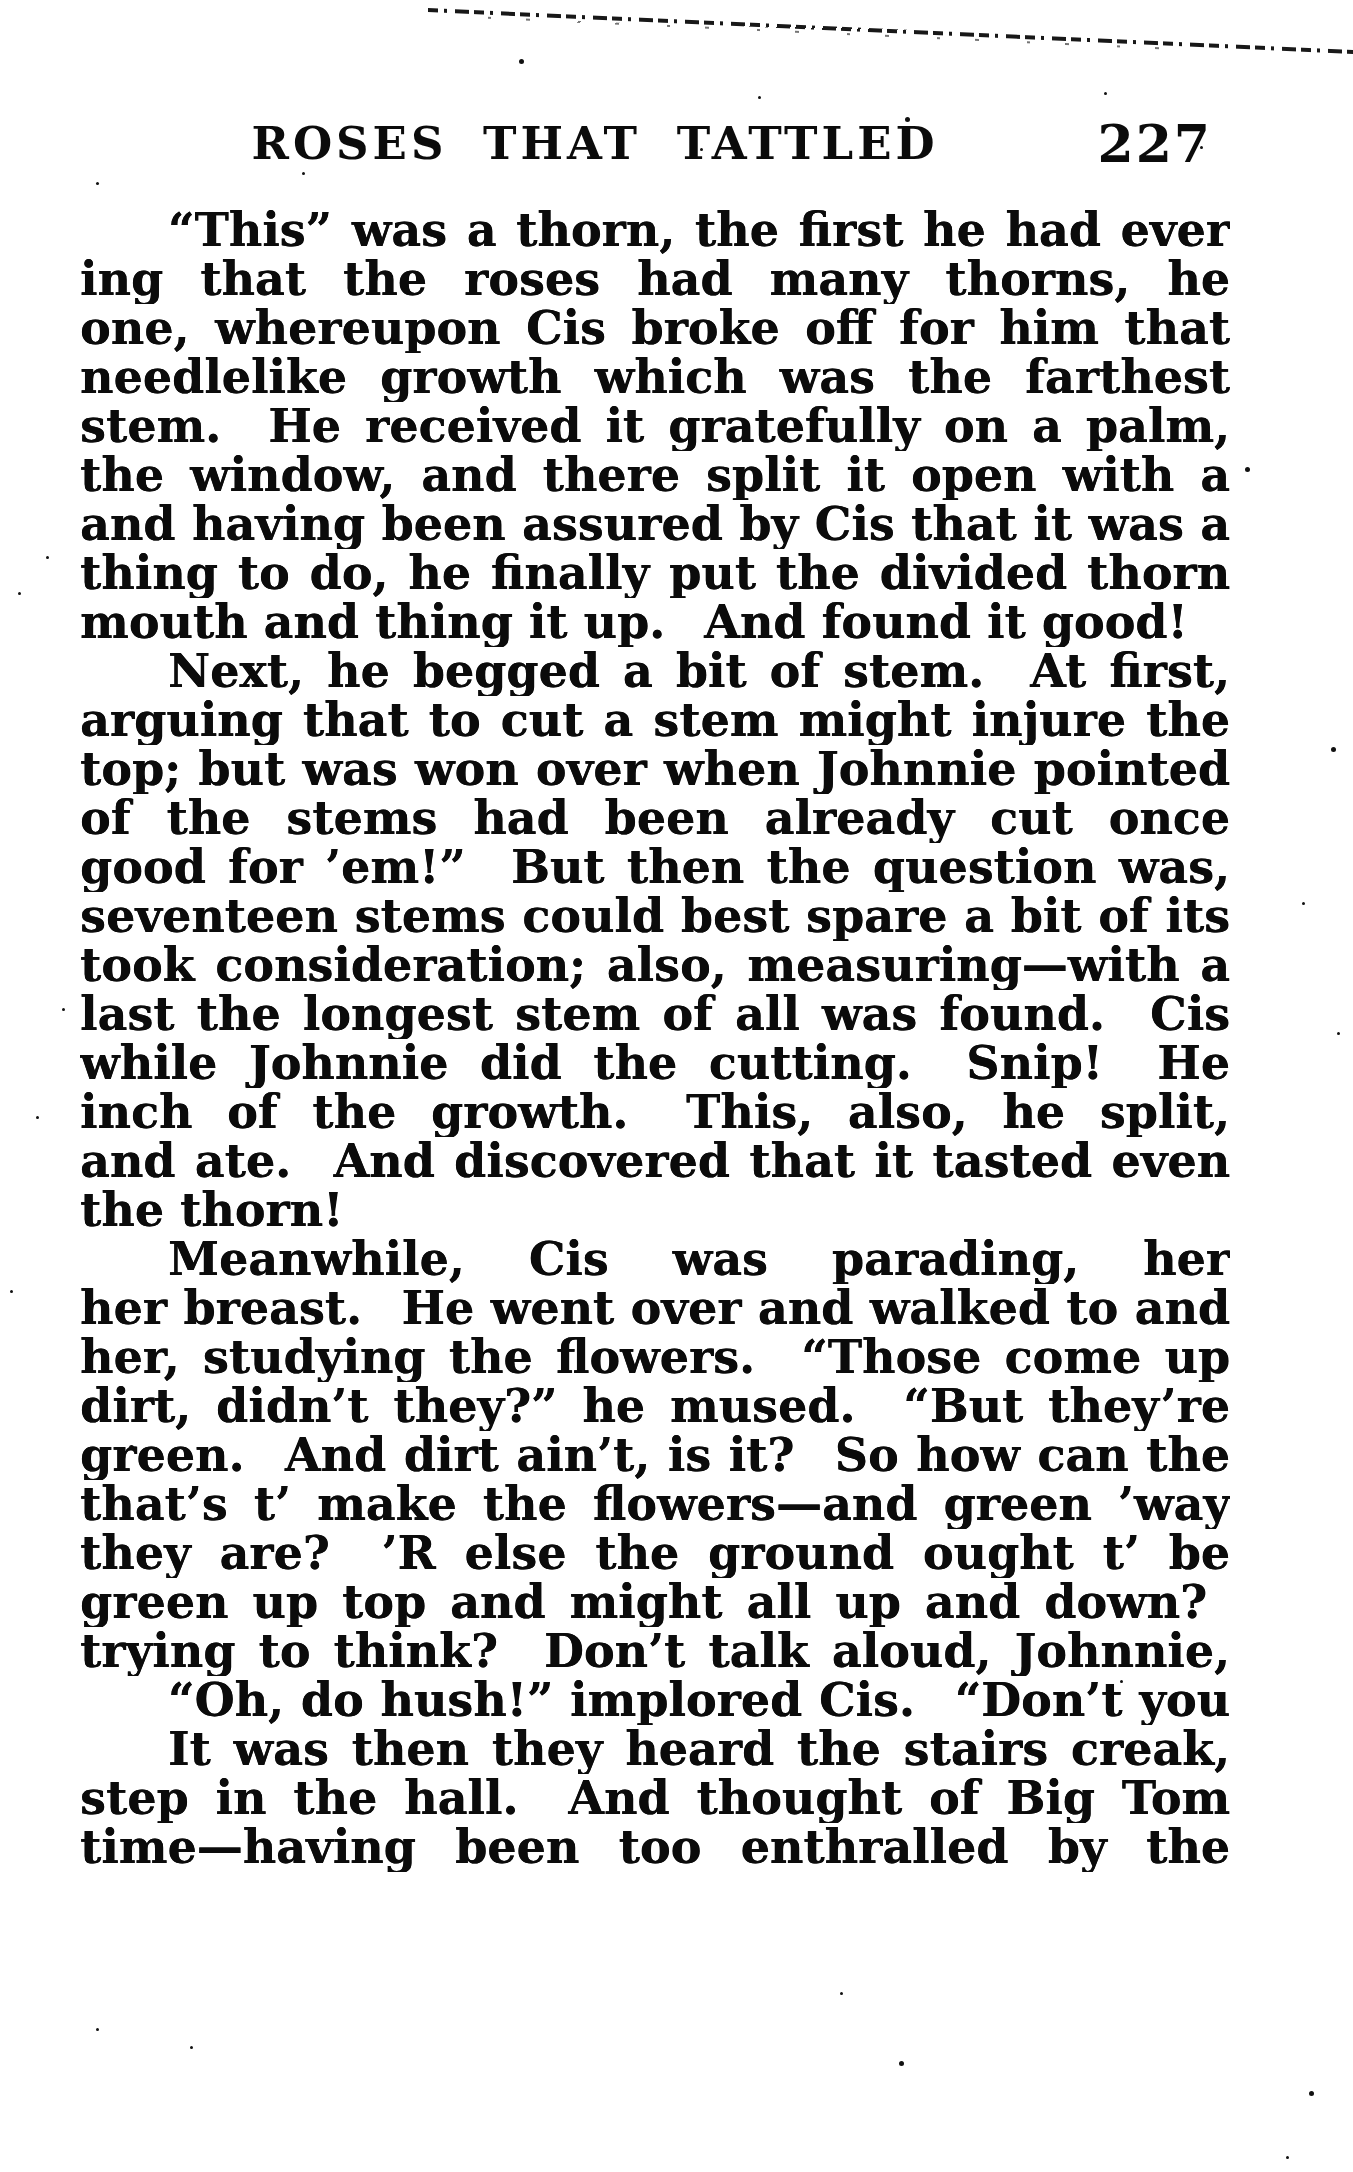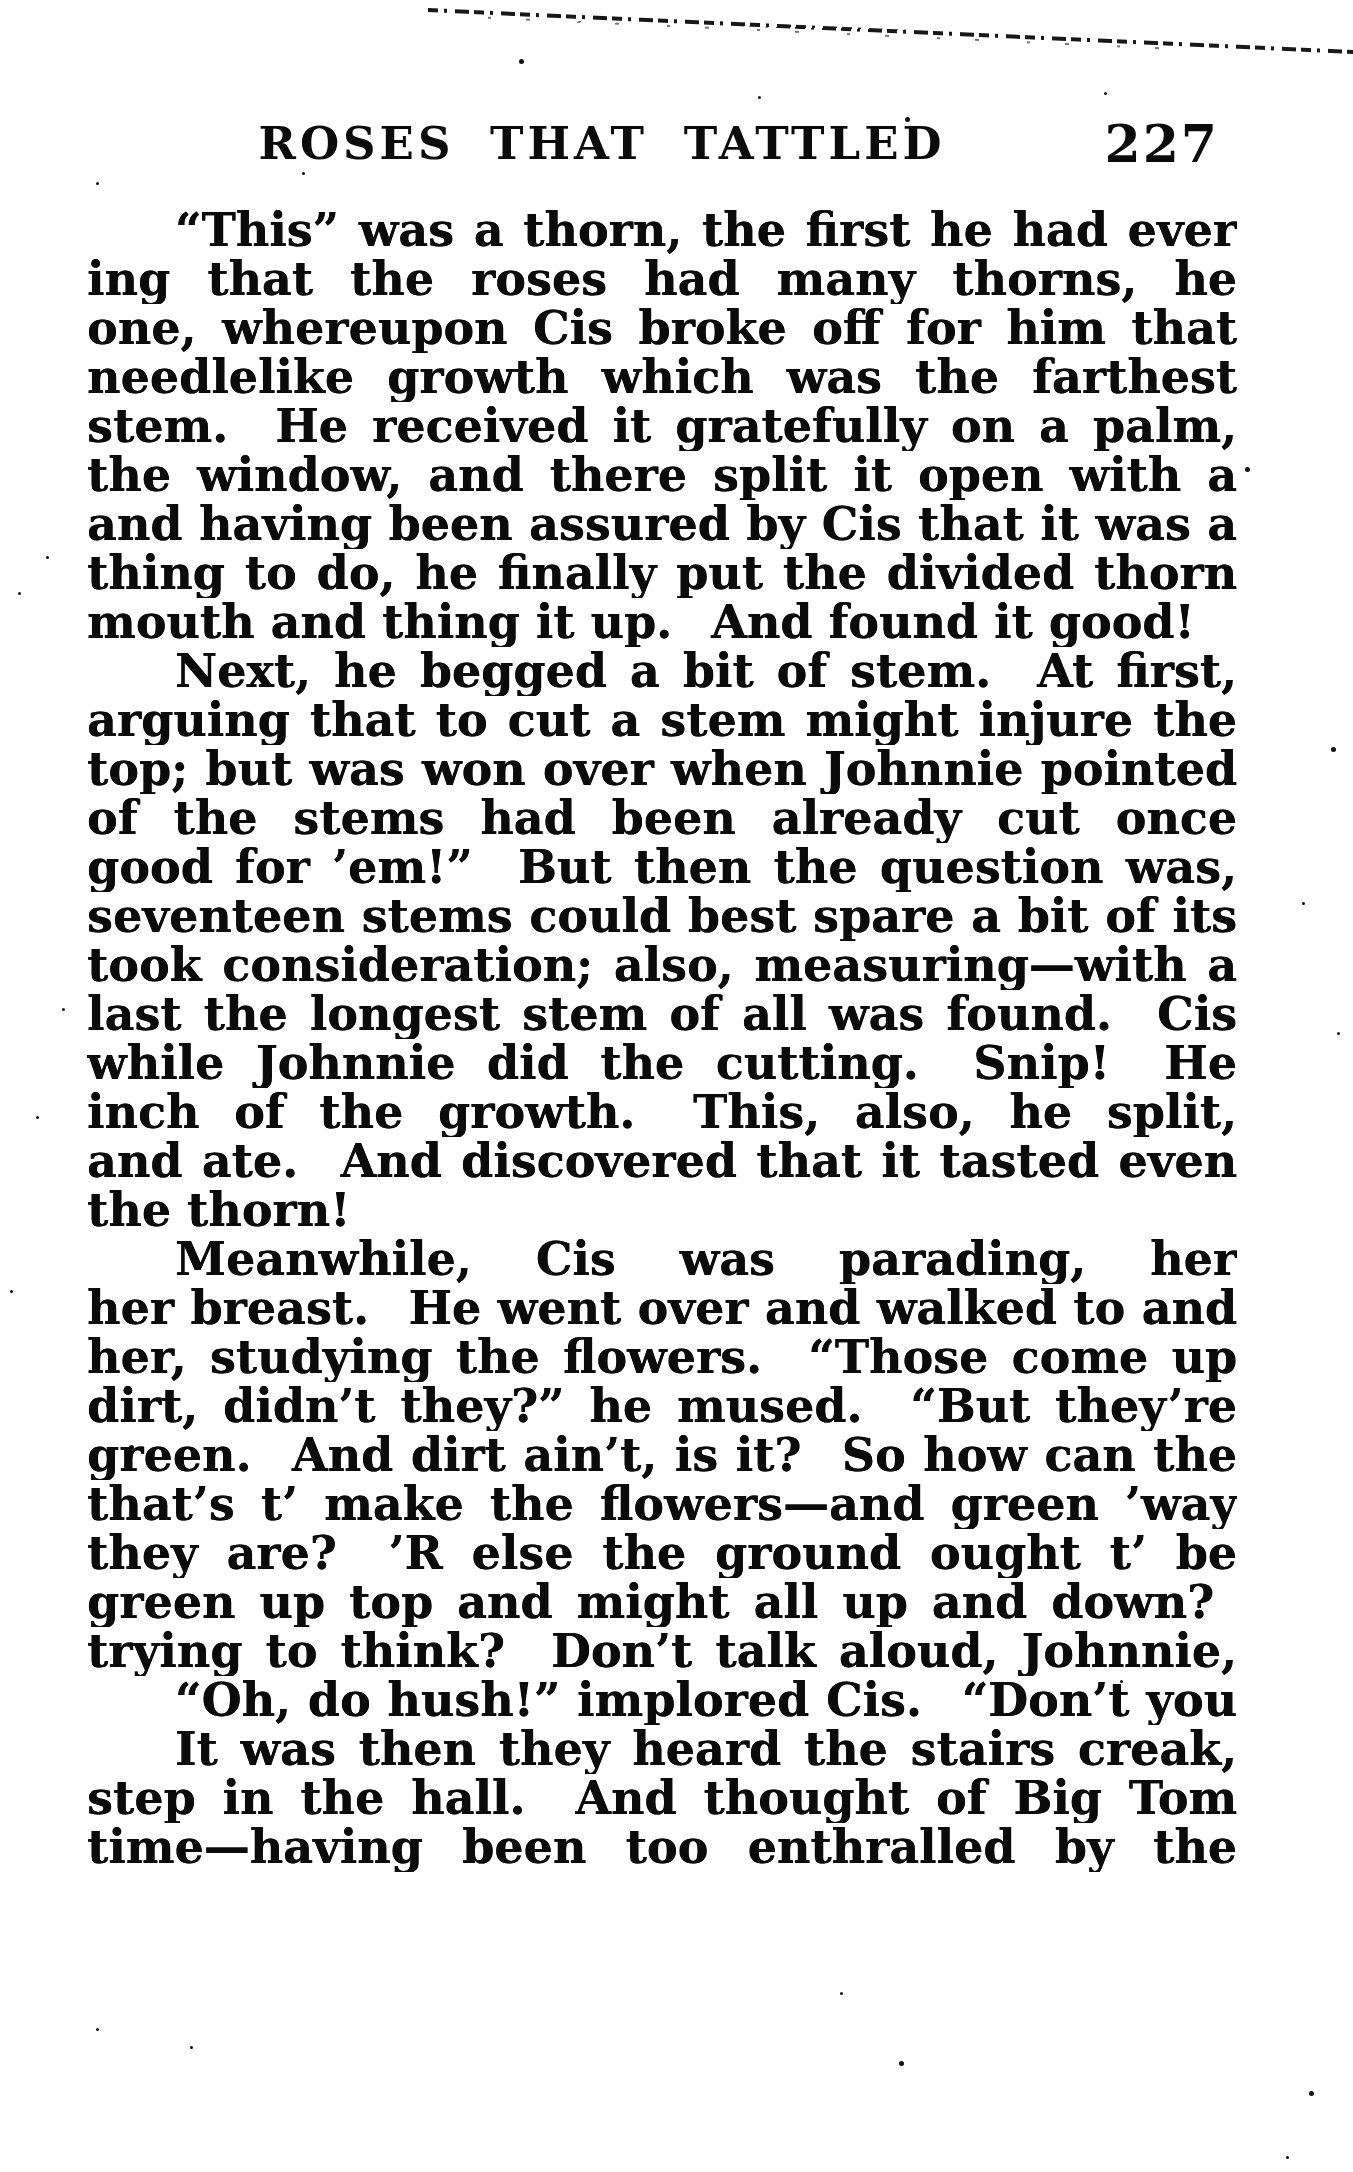--- a/index.html
+++ b/index.html
@@ -8,21 +8,21 @@
     width: 1353px;
     height: 2172px;
     margin: 0 auto;
     background: #ffffff;
     color: #0b0b0b;
     font-family: "DejaVu Serif", "Liberation Serif", serif;
     overflow: hidden;
   }
   .content {
     position: absolute;
-    left: 87px;
+    left: 80px;
     top: 118px;
     width: 1150px;
   }
   .running-head {
     position: relative;
     height: 52px;
     line-height: 52px;
     font-weight: 700;
   }
   .running-title {

